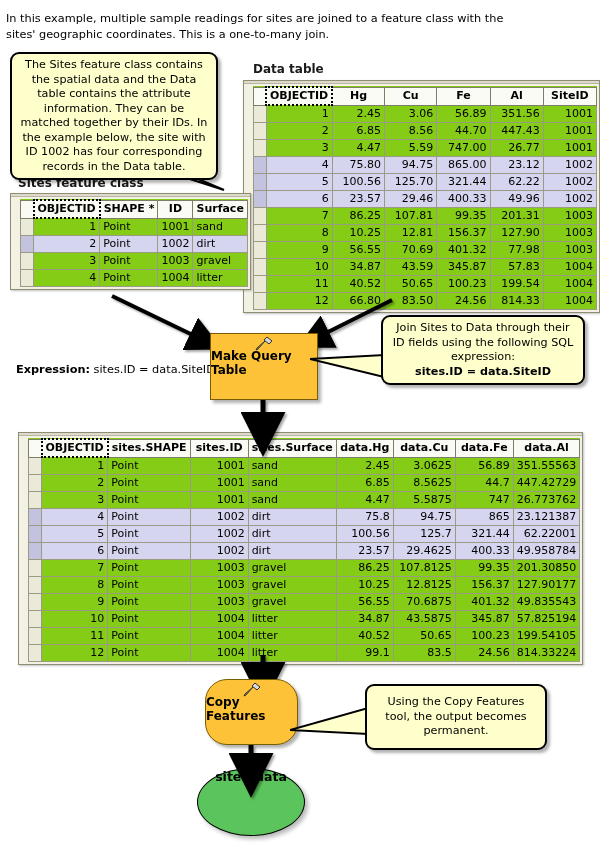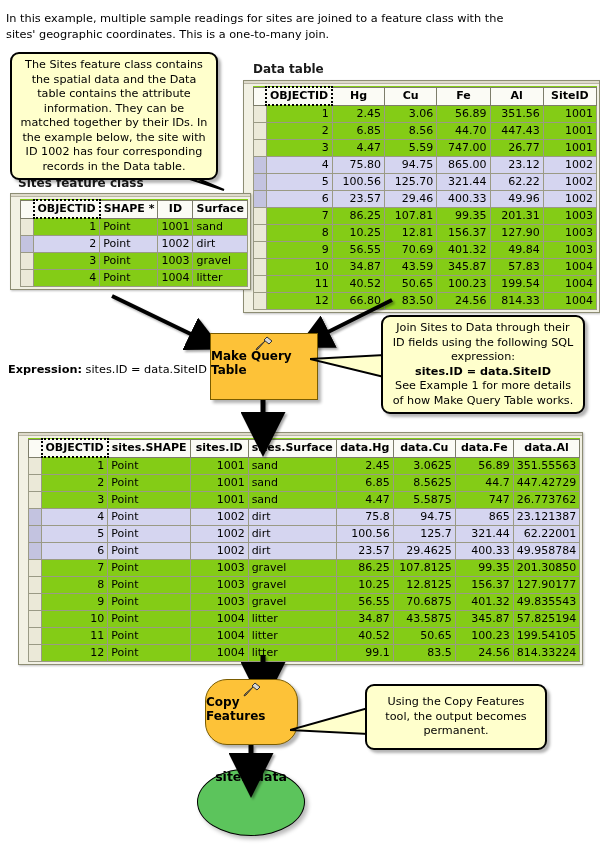--- a/index.html
+++ b/index.html
@@ -81,21 +81,21 @@
     background:#5cc45c;
     border:1.5px solid #000;
     border-radius:50%;
     box-shadow:3px 3px 4px rgba(0,0,0,0.28);
     display:flex; align-items:flex-start; justify-content:center;
     font-weight:bold; font-size:12.5px; color:#000;
   }
 
   
   #expr { font-size:11.3px; }
-  #expr .lbl { font-weight:bold; }
+  #expr .lbl { font-weight:bold;margin-left:8px; }
 
   svg.arrowlayer { position:absolute; left:0; top:0; width:600px; height:856px;
      pointer-events:none; z-index:3; }
 </style>
 </head>
 <body>
 
 <svg class="arrowlayer" viewBox="0 0 600 856">
   <defs>
     <marker id="ah" markerWidth="9" markerHeight="9" refX="3" refY="4.5" orient="auto">
@@ -217,21 +217,21 @@
           <td class="num">156.37</td>
           <td class="num">127.90</td>
           <td class="num">1003</td>
         </tr>
         <tr>
           <td class="rowhdr"></td>
           <td class="num">9</td>
           <td class="num">56.55</td>
           <td class="num">70.69</td>
           <td class="num">401.32</td>
-          <td class="num">49.84</td>
+          <td class="num">77.98</td>
           <td class="num">1003</td>
         </tr>
         <tr>
           <td class="rowhdr"></td>
           <td class="num">10</td>
           <td class="num">34.87</td>
           <td class="num">43.59</td>
           <td class="num">345.87</td>
           <td class="num">57.83</td>
           <td class="num">1004</td>
@@ -316,21 +316,20 @@
 </div>
 
 <div class="tail" style="left:310px; top:345px;">
   <svg width="80" height="38" viewBox="0 0 80 38">
     <path d="M0,14 L74,32 L74,10 z" fill="#ffffcc" stroke="#000" stroke-width="2"></path>
   </svg>
 </div>
 <div class="abs callout" style="left:381px; top:315px; width:204px;">
   <span>Join Sites to Data through their ID fields using the following SQL expression:</span>
   <b style="display:block">sites.ID = data.SiteID</b>
-  <span>See Example 1 for more details of how Make Query Table works.</span>
 </div>
 
 <div class="abs" id="expr" style="left:8px; top:363px;">
   <span class="lbl">Expression:</span>
   <span>sites.ID = data.SiteID</span>
 </div>
 
 <div class="abs tblwrap" style="left:18px; top:432px;">
   <div class="topstripe"></div>
   <table class="grid">

